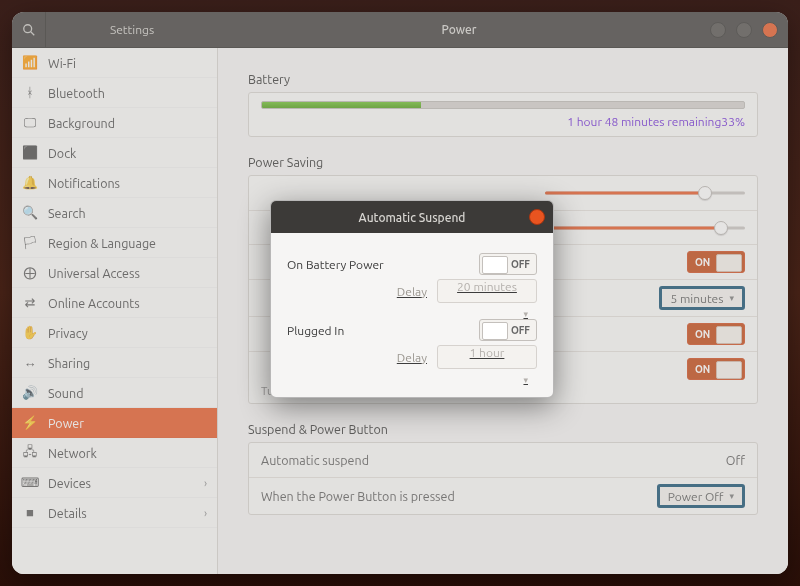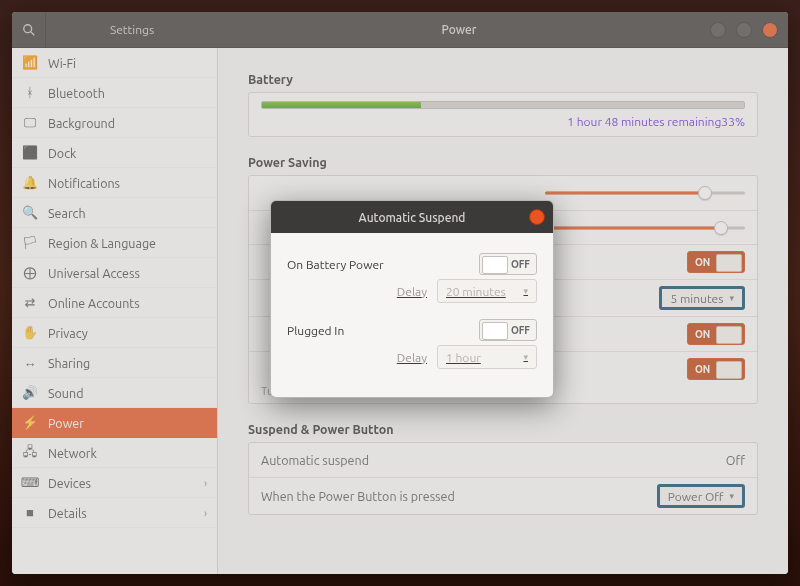--- a/index.html
+++ b/index.html
@@ -10,21 +10,21 @@
     font-size:13px;
     background: linear-gradient(180deg,#3a1f1a 0%, #4a2418 50%, #2a0f08 100%);
     color:#3c3c3c;
     overflow:hidden;
     position:relative;
   }
   .window {
     position:absolute;
     left:12px; top:12px; right:12px; bottom:12px;
     background:#f6f5f4;
-    border-radius:4px;
+    border-radius:12px;
     box-shadow:0 8px 30px rgba(0,0,0,.4);
     display:flex;
     flex-direction:column;
     overflow:hidden;
   }
   .titlebar {
     height:36px; background:#3c3a38; color:#ccc;
     display:flex; align-items:center; font-size:12px;
     border-bottom:1px solid #2a2826;
   }
@@ -51,21 +51,21 @@
   }
   .nav-ico { width:16px; display:flex; align-items:center; justify-content:center; font-size:13px; color:#555; }
   .nav-item.selected .nav-ico { color:#fff; }
   .nav-arrow { margin-left:auto; font-size:11px; color:#888; }
 
   .main {
     flex:1; overflow:auto; padding:24px 30px 14px 30px; background:#f6f5f4;
     position:relative;
   }
   .section-title {
-    font-weight:700; font-size:12.5px; color:#2e2e2e;
+    font-weight:400; font-size:12.5px; color:#2e2e2e;
     margin:0 0 6px 0;
   }
   .panel {
     border:1px solid #d8d4d0; background:#fbfaf9; border-radius:3px;
     margin-bottom:18px;
   }
   .battery-row { padding:8px 12px 8px 12px; }
   .bar {
     height:8px; background:#d4d0cc; border-radius:2px; border:1px solid #bdbab6;
     overflow:hidden; margin-bottom:6px;
@@ -137,21 +137,21 @@
   .dlg-title { flex:1; text-align:center; color:#d8d6d2; font-size:12px; font-weight:500; }
   .dlg-close { position:absolute; right:8px; top:8px; width:16px; height:16px; border-radius:8px; background:#e95420; border:1px solid #aa3510;}
   .dlg-body { padding:12px 16px 16px 16px; }
   .dlg-row { display:flex; align-items:center; gap:10px; margin:8px 0 4px 0;}
   .dlg-row .lbl { flex:1; font-size:12px; color:#3a3a3a;}
   .dlg-sub { display:flex; align-items:center; justify-content:flex-end; gap:10px; margin-bottom:12px;text-decoration:underline;}
   .dlg-sub .sublbl { color:#9a968f; font-size:12px; }
   .dlg-dd-disabled {
     height:24px; width:100px; border:1px solid #d6d2ce; border-radius:3px;
     background:#f4f2ef; color:#b4b0ac; font-size:12px;
-    display:flex; align-items:center; padding:0 8px; gap:2px;
+    display:flex; align-items:center; padding:0 8px; gap:16px;flex-direction:column;
   }
   .dlg-dd-disabled .caret { margin-left:auto; font-size:9px; }
 
   
   svg.ico { width:14px; height:14px; display:block; }
 </style>
 </head>
 <body>
 
 <div class="window">

